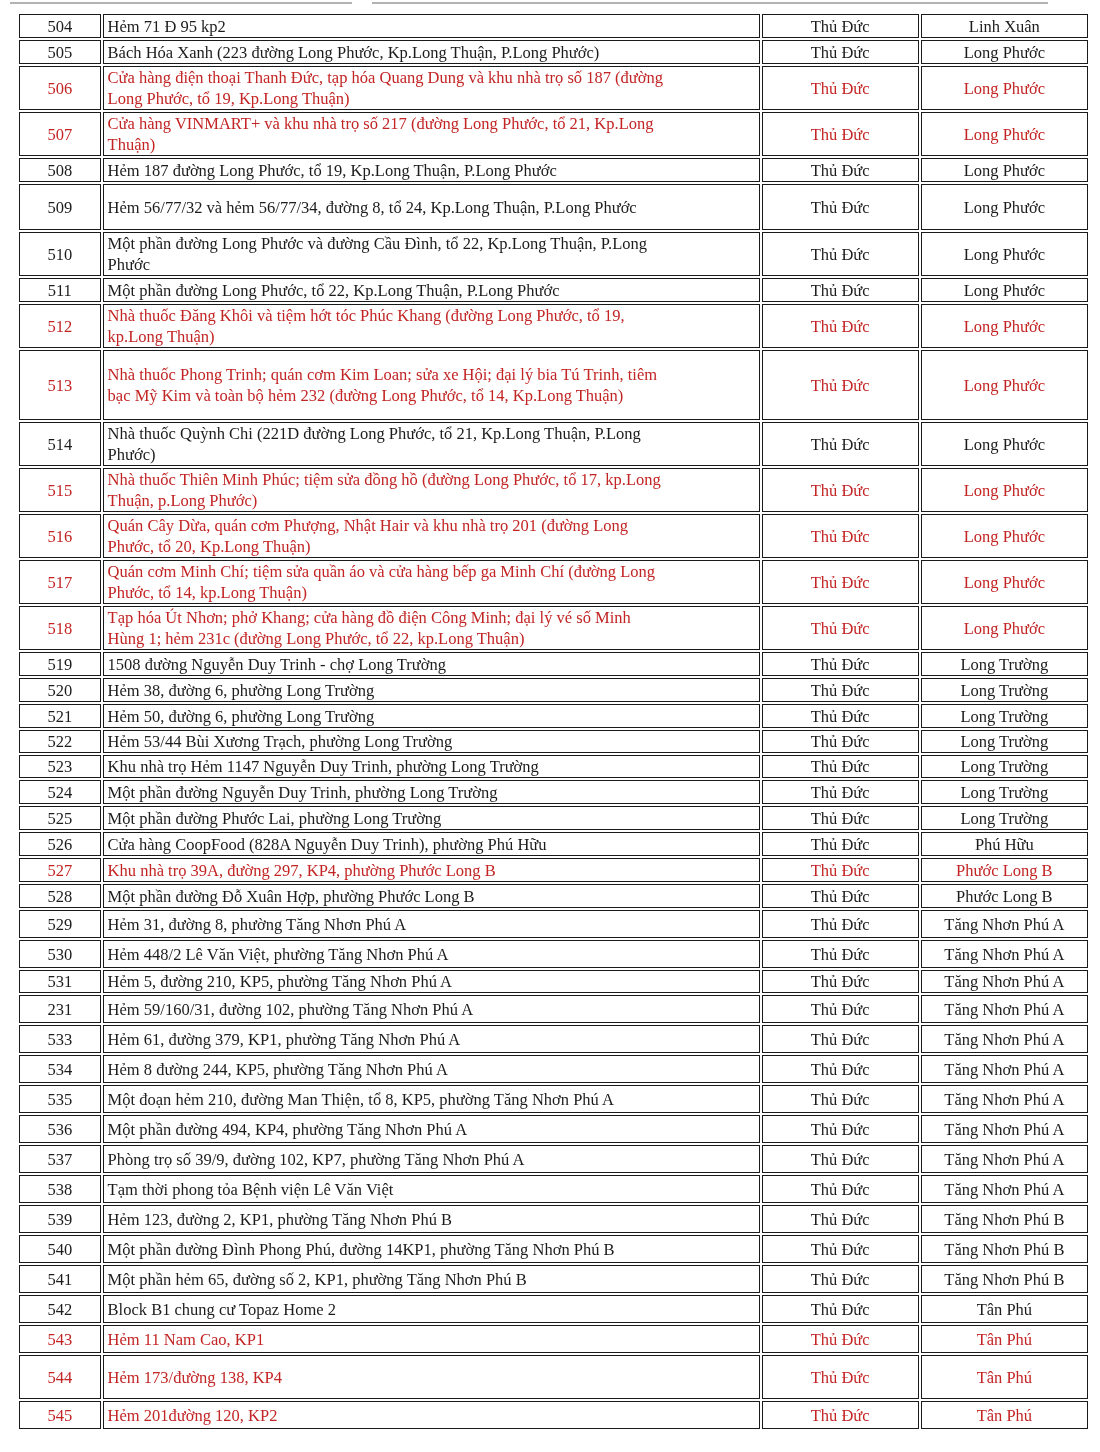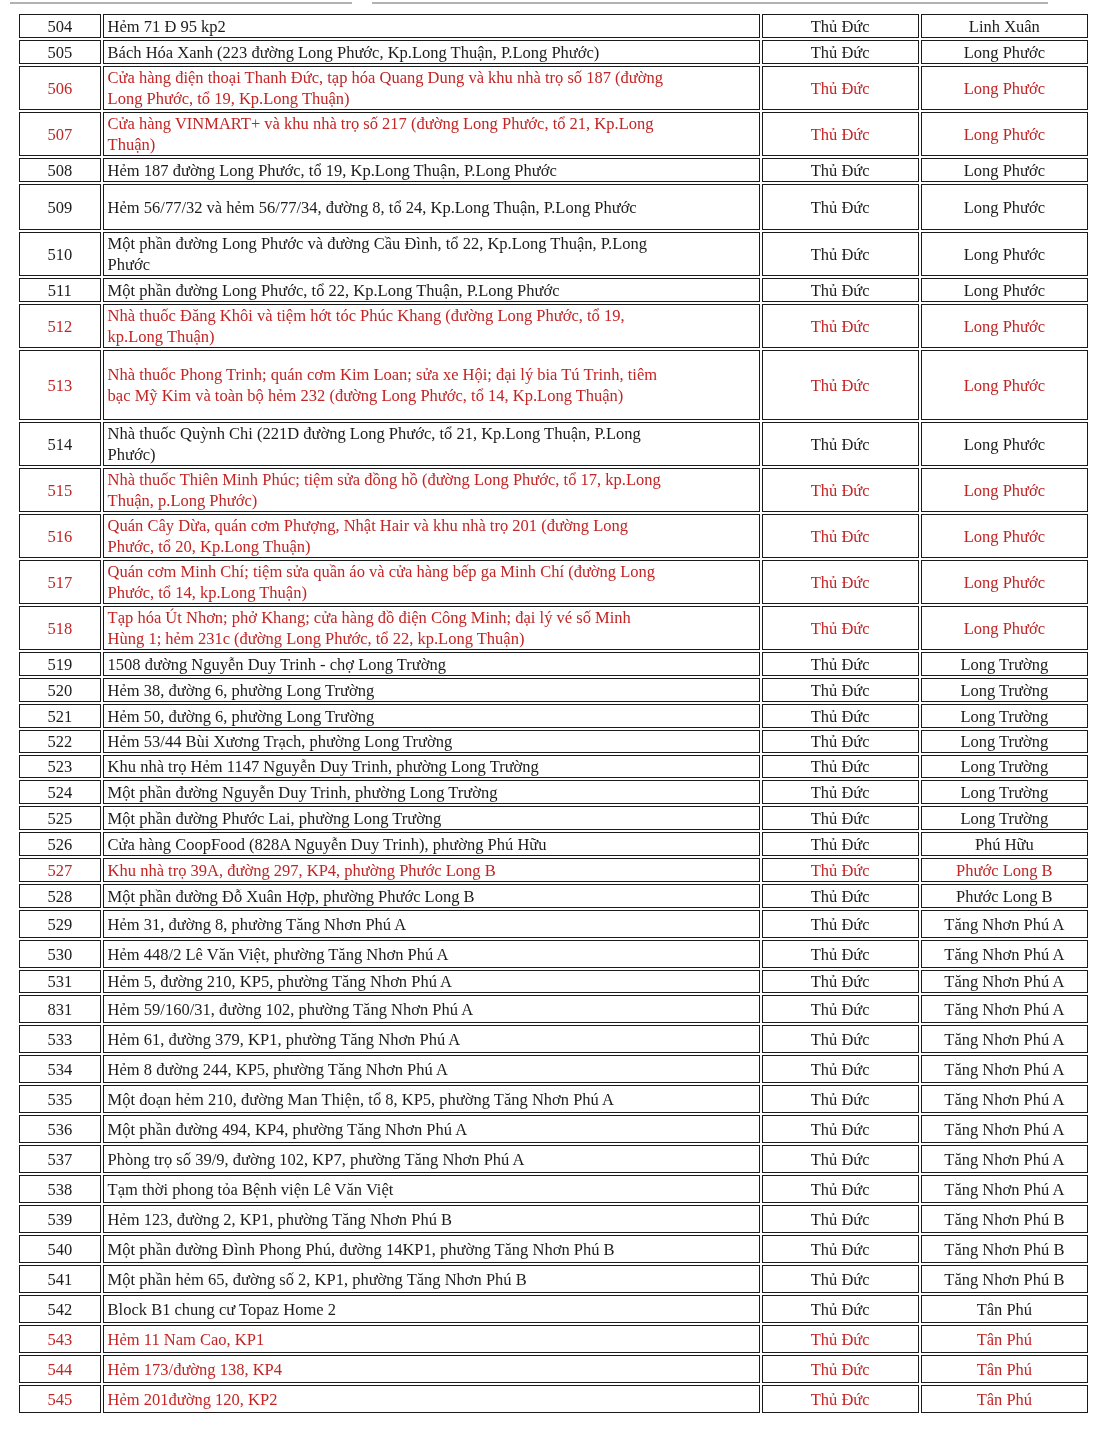--- a/index.html
+++ b/index.html
@@ -239,21 +239,21 @@
           <td class="district">Thủ Đức</td>
           <td class="ward">Tăng Nhơn Phú A</td>
         </tr>
         <tr style="height: 20px;">
           <td class="no">531</td>
           <td class="desc">Hẻm 5, đường 210, KP5, phường Tăng Nhơn Phú A</td>
           <td class="district">Thủ Đức</td>
           <td class="ward">Tăng Nhơn Phú A</td>
         </tr>
         <tr style="height: 28px;">
-          <td class="no">831</td>
+          <td class="no">231</td>
           <td class="desc">Hẻm 59/160/31, đường 102, phường Tăng Nhơn Phú A</td>
           <td class="district">Thủ Đức</td>
           <td class="ward">Tăng Nhơn Phú A</td>
         </tr>
         <tr style="height: 28px;">
           <td class="no">533</td>
           <td class="desc">Hẻm 61, đường 379, KP1, phường Tăng Nhơn Phú A</td>
           <td class="district">Thủ Đức</td>
           <td class="ward">Tăng Nhơn Phú A</td>
         </tr>
@@ -310,21 +310,21 @@
           <td class="desc">Block B1 chung cư Topaz Home 2</td>
           <td class="district">Thủ Đức</td>
           <td class="ward">Tân Phú</td>
         </tr>
         <tr class="red" style="height: 28px;">
           <td class="no">543</td>
           <td class="desc">Hẻm 11 Nam Cao, KP1</td>
           <td class="district">Thủ Đức</td>
           <td class="ward">Tân Phú</td>
         </tr>
-        <tr class="red" style="height: 28px; margin-top: 44px;">
+        <tr class="red" style="height: 44px; margin-top: 44px;">
           <td class="no">544</td>
           <td class="desc">Hẻm 173/đường 138, KP4</td>
           <td class="district">Thủ Đức</td>
           <td class="ward">Tân Phú</td>
         </tr>
         <tr class="red" style="height: 28px;">
           <td class="no">545</td>
           <td class="desc">Hẻm 201đường 120, KP2</td>
           <td class="district">Thủ Đức</td>
           <td class="ward">Tân Phú</td>

